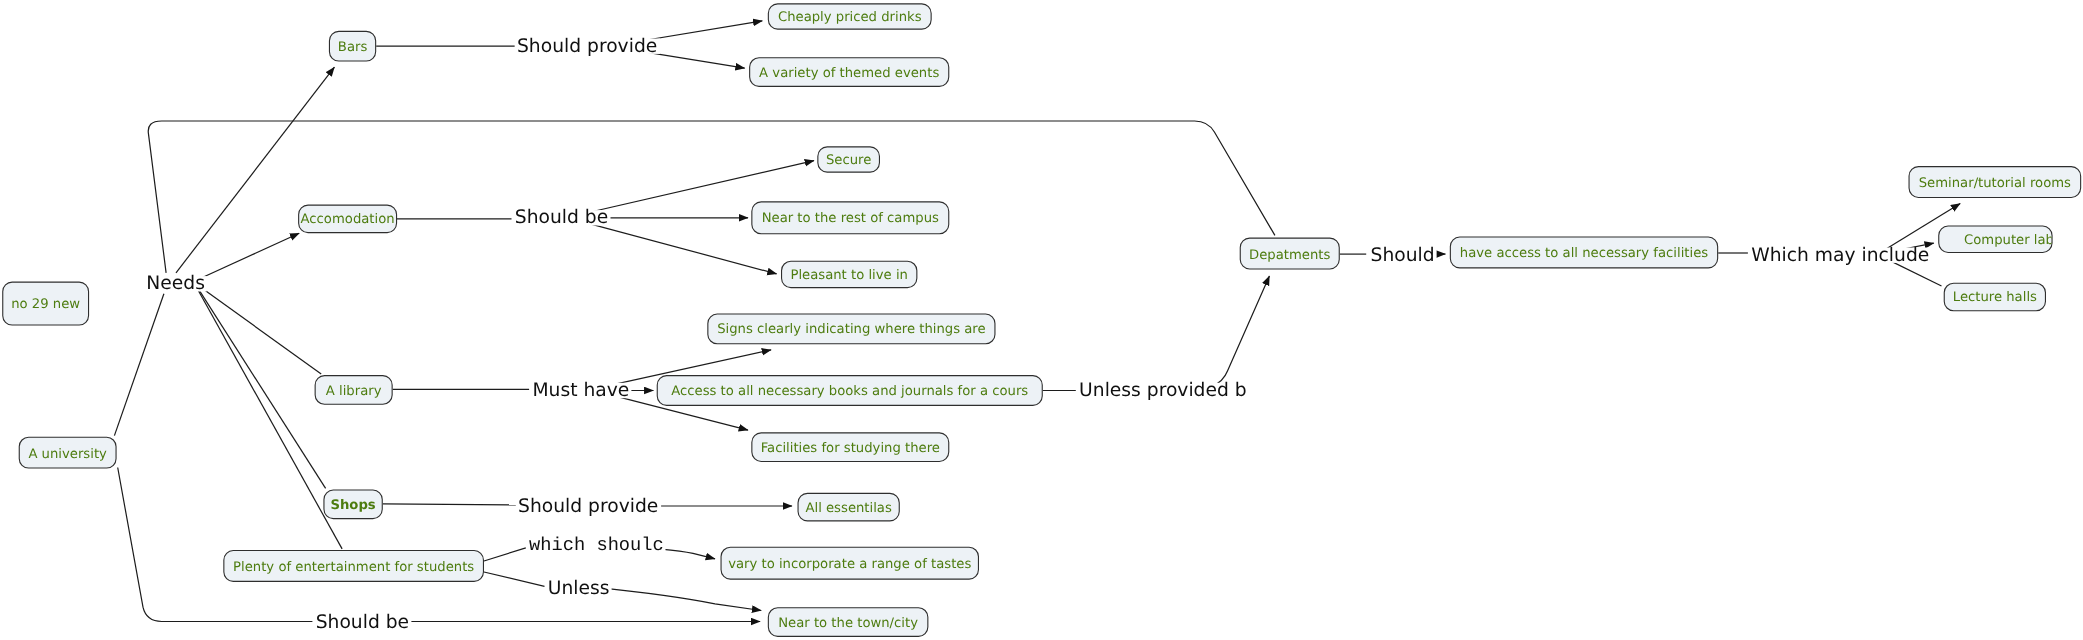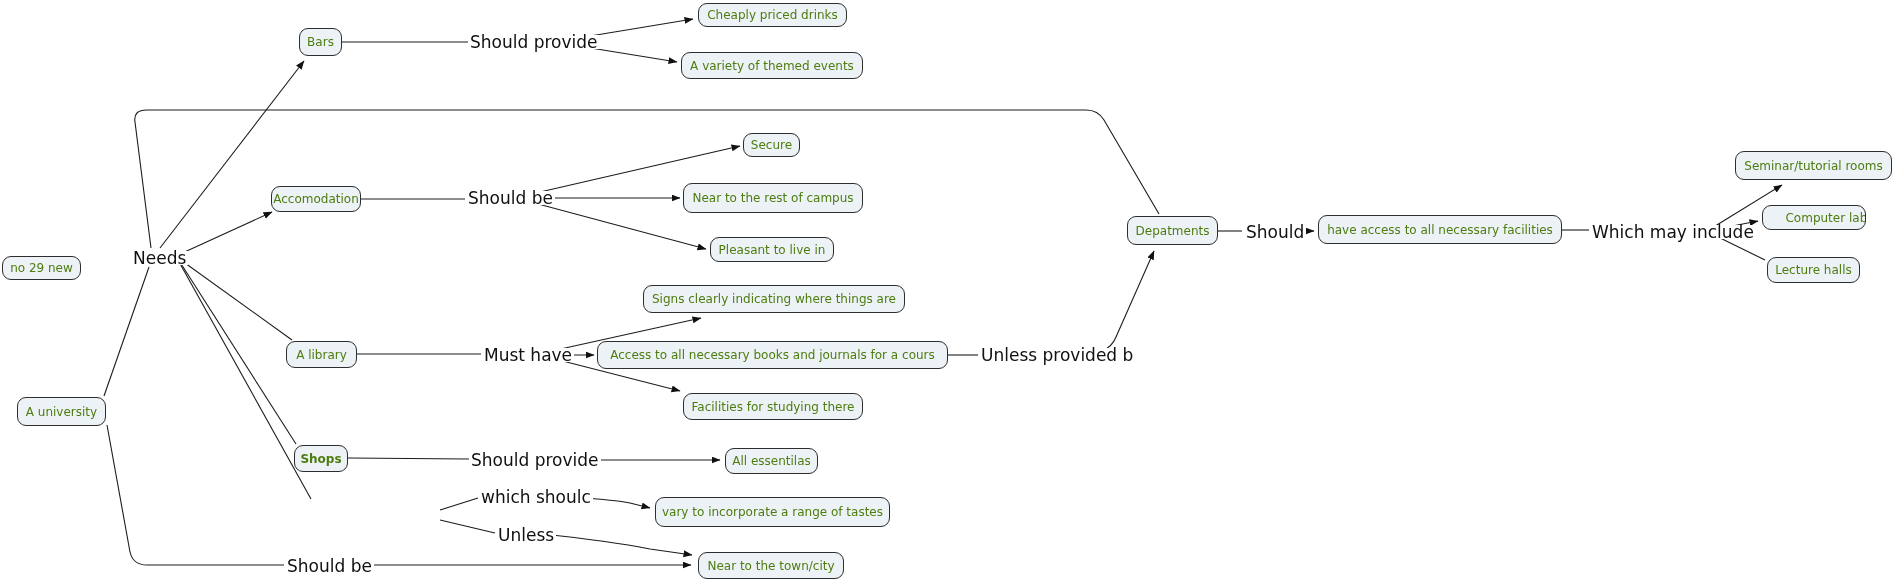--- a/index.html
+++ b/index.html
@@ -81,26 +81,27 @@
     <path d="M553,496 Q610,499 630,503 L650,508" marker-end="url(#arr)"></path>
     <path d="M440,520 L495,533"></path>
     <path d="M542,534 Q610,541 650,549 L692,555" marker-end="url(#arr)"></path>
 
     <path d="M104,396 L149,267"></path>
     <path d="M186,258 L177,257" marker-end="url(#arr)"></path>
     <path d="M107,425 L130,552 Q133,565 147,565 H284"></path>
     <path d="M347,565 H691" marker-end="url(#arr)"></path>
   </svg>
 
-  <div class="node" style="left:2px;top:256px;width:79px;height:24px;">no 29 new</div>
+  <div class="node" style="left:2px;top:256px;width:79px;height:40px;">no 29 new</div>
   <div class="node" style="left:17px;top:397px;width:89px;height:29px;">A university</div>
   <div class="node" style="left:299px;top:28px;width:43px;height:28px;">Bars</div>
   <div class="node" style="left:271px;top:186px;width:90px;height:26px;">Accomodation</div>
   <div class="node" style="left:286px;top:341px;width:71px;height:27px;">A library</div>
   <div class="node" style="left:294px;top:445px;width:54px;height:27px;font-weight:bold;">Shops</div>
+  <div class="node" style="left:203px;top:500px;width:237px;height:29px;">Plenty of entertainment for students</div>
   <div class="node" style="left:698px;top:3px;width:149px;height:24px;">Cheaply priced drinks</div>
   <div class="node" style="left:681px;top:52px;width:182px;height:27px;">A variety of themed events</div>
   <div class="node" style="left:743px;top:133px;width:57px;height:24px;">Secure</div>
   <div class="node" style="left:683px;top:183px;width:180px;height:30px;">Near to the rest of campus</div>
   <div class="node" style="left:710px;top:237px;width:124px;height:25px;">Pleasant to live in</div>
   <div class="node" style="left:643px;top:285px;width:262px;height:28px;">Signs clearly indicating where things are</div>
   <div class="node" style="left:597px;top:341px;width:351px;height:28px;">Access to all necessary books and journals for a cours</div>
   <div class="node" style="left:683px;top:393px;width:180px;height:27px;">Facilities for studying there</div>
   <div class="node" style="left:725px;top:448px;width:93px;height:26px;">All essentilas</div>
   <div class="node" style="left:655px;top:497px;width:235px;height:30px;">vary to incorporate a range of tastes</div>
@@ -109,20 +110,20 @@
   <div class="node" style="left:1735px;top:151px;width:157px;height:29px;">Seminar/tutorial rooms</div>
   <div class="node" style="left:1318px;top:215px;width:244px;height:29px;">have access to all necessary facilities</div>
   <div class="node" style="left:1762px;top:205px;width:104px;height:25px;padding-left:35px;">Computer labs</div>
   <div class="node" style="left:1767px;top:257px;width:93px;height:26px;">Lecture halls</div>
 
   <span class="link-label" style="left:131px;top:251px;">Needs</span>
   <span class="link-label" style="left:468px;top:35px;">Should provide</span>
   <span class="link-label" style="left:466px;top:191px;">Should be</span>
   <span class="link-label" style="left:482px;top:348px;">Must have</span>
   <span class="link-label" style="left:469px;top:453px;">Should provide</span>
-  <span class="link-label" style="left:479px;top:490px;">which shoulc</span>
+  <span class="link-label" style="left:479px;top:490px;font-family:Liberation Mono, monospace;">which shoulc</span>
   <span class="link-label" style="left:496px;top:528px;">Unless</span>
   <span class="link-label" style="left:285px;top:559px;">Should be</span>
   <span class="link-label" style="left:979px;top:348px;">Unless provided b</span>
   <span class="link-label" style="left:1244px;top:225px;">Should</span>
   <span class="link-label" style="left:1590px;top:225px;">Which may include</span>
 
 </div>
 
 </body></html>

